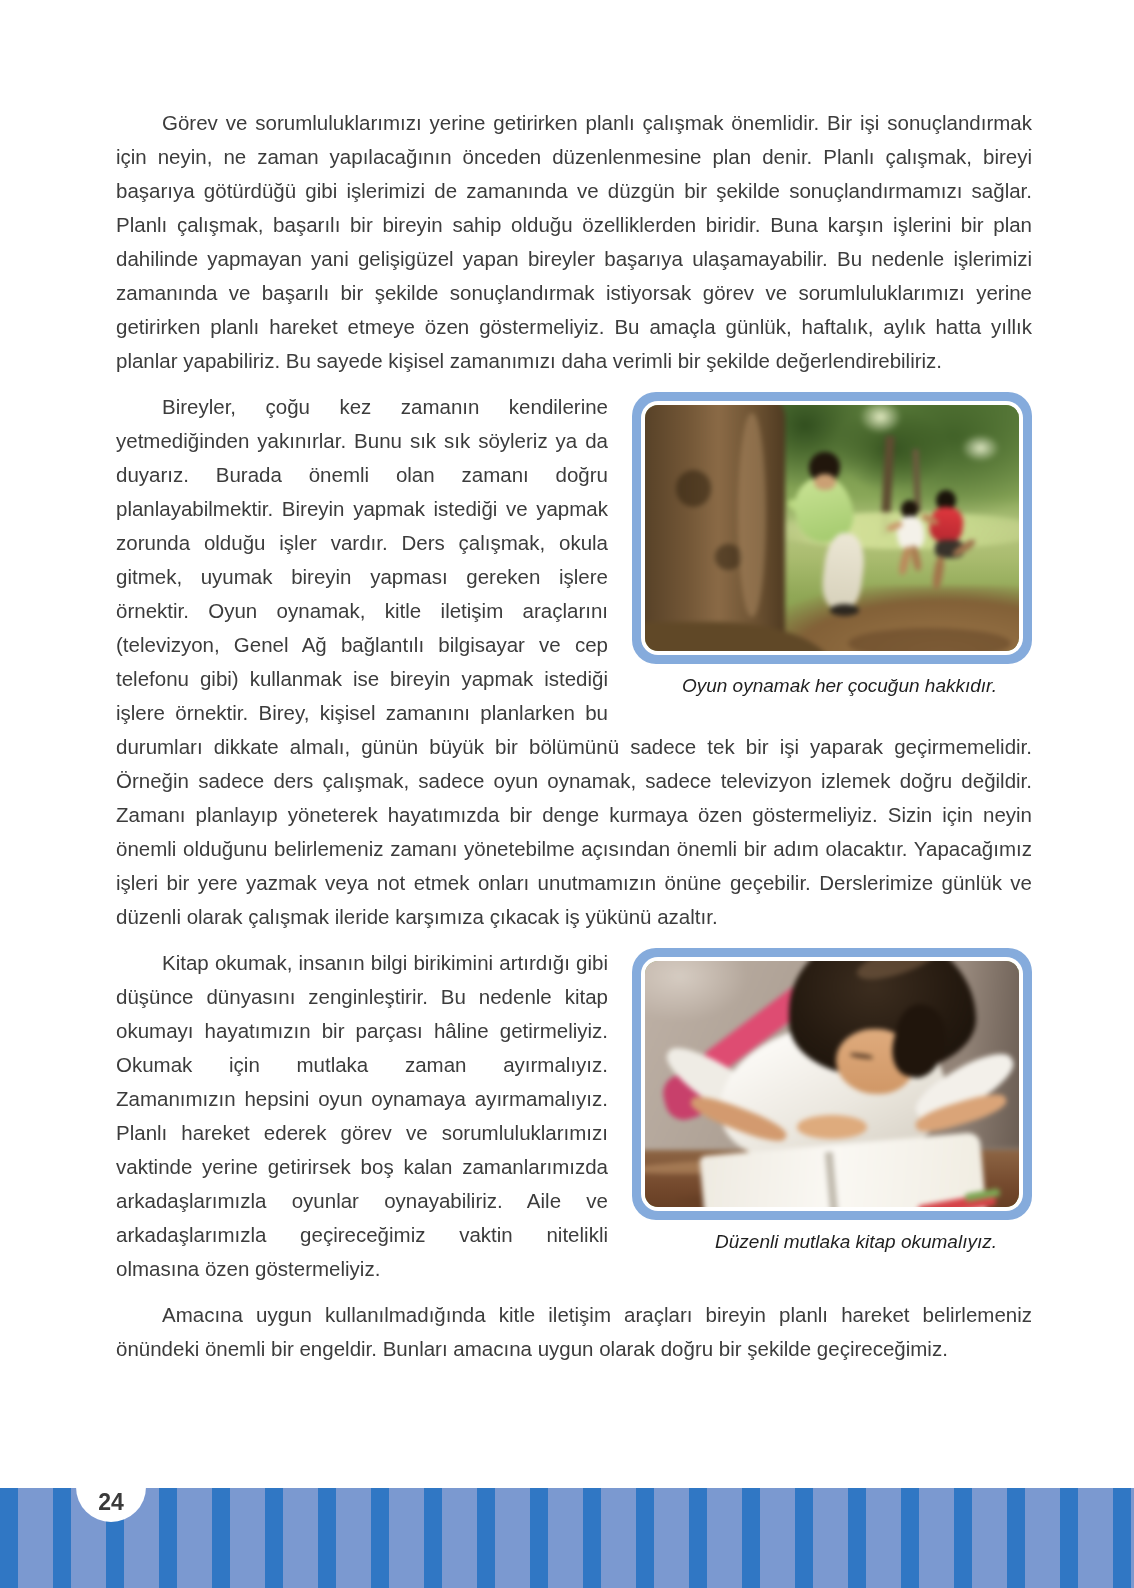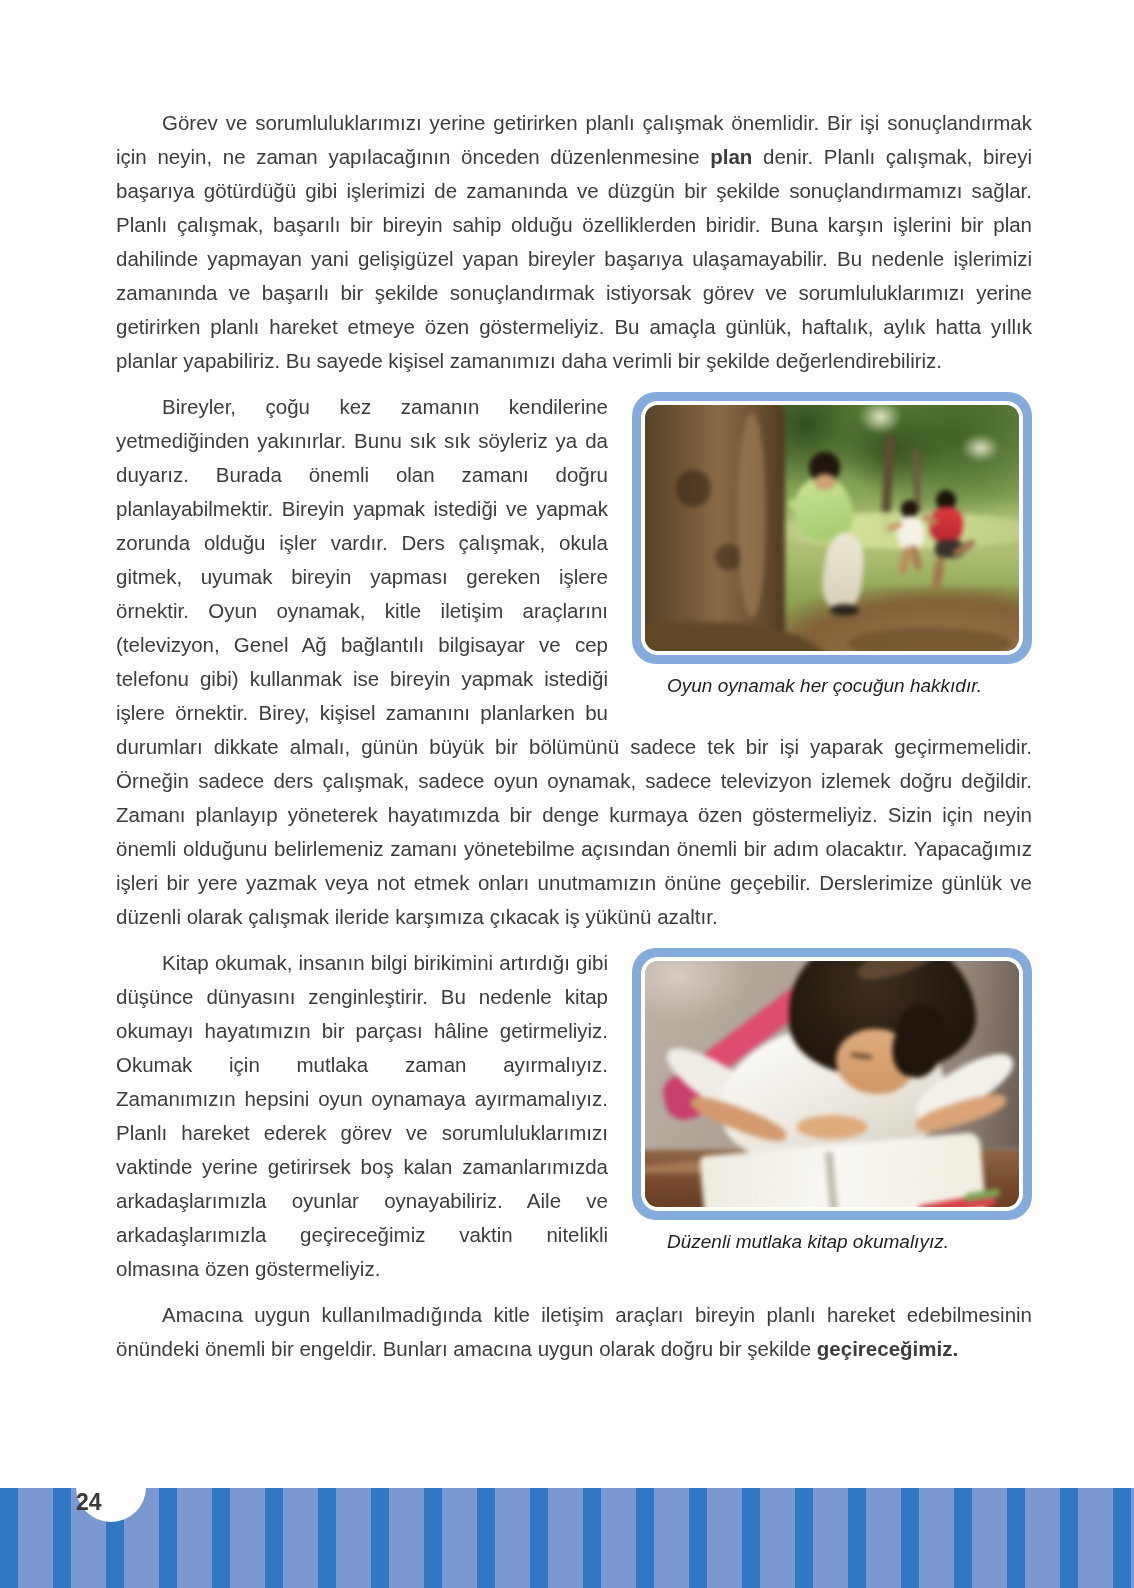--- a/index.html
+++ b/index.html
@@ -19,31 +19,31 @@
   }
   .page{position:absolute;inset:0;background:#fff}
   .content{
     position:absolute;left:116px;top:106px;width:916px;
     font-size:20.5px;line-height:34px;color:var(--text);
     text-align:justify;
     -webkit-hyphens:auto;hyphens:auto;
   }
   .para{margin:0 0 12px}
   .indent{text-indent:46px}
-  .para b{font-weight:700}
+  .para b{font-weight:400}
   .clearpara{clear:both;margin-top:8px}
 
   
   .fig{float:right;width:400px;margin:2px 0 4px 24px;text-indent:0}
   .frame{background:var(--frame-blue);border-radius:24px;padding:9px}
   .frame-inner{background:#fff;border-radius:17px;padding:4px}
   .photo{position:relative;overflow:hidden;border-radius:13px;height:246px;background:#9db26a}
   .caption{
     display:block;font-style:italic;font-size:19px;line-height:25px;
-    color:var(--caption-text);text-align:left;max-width:330px;margin:9px auto 0;
+    color:var(--caption-text);text-align:right;max-width:330px;margin:9px auto 0;
   }
 
   .art{position:absolute;inset:-8px;filter:blur(2.4px) saturate(1.06)}
   .art>div{position:absolute}
 
   
   .pk-bg{inset:0;background:linear-gradient(180deg,#5e7e40 0%,#74934e 20%,#8aa65c 38%,#b6c584 50%,#a9ba72 62%,#91a65a 76%,#83994e 100%)}
   .pk-canopy-a{left:24%;top:-14%;width:38%;height:50%;background:radial-gradient(ellipse at center,rgba(47,74,30,.95) 0%,rgba(47,74,30,0) 70%)}
   .pk-canopy-b{right:-10%;top:-16%;width:58%;height:62%;background:radial-gradient(ellipse at center,rgba(62,92,40,.92) 0%,rgba(62,92,40,0) 72%)}
   .pk-canopy-c{left:50%;top:4%;width:30%;height:32%;background:radial-gradient(ellipse,rgba(44,70,26,.8),transparent 70%)}
@@ -103,21 +103,21 @@
   .rd-book-red{right:8%;bottom:1%;width:20%;height:5%;background:#cf4449;border-radius:4px;transform:rotate(-10deg)}
   .rd-book-green{right:7%;bottom:6%;width:9%;height:3%;background:#7fa457;border-radius:3px;transform:rotate(-10deg)}
 
   
   .footer{
     position:absolute;left:0;right:0;bottom:0;height:100px;
     background:repeating-linear-gradient(90deg,var(--footer-dark) 0 18px,var(--footer-light) 18px 53px);
   }
   .page-badge{
     position:absolute;left:76px;top:-36px;width:70px;height:70px;border-radius:50%;
-    background:#fff;display:flex;align-items:flex-end;padding-bottom:8px;
+    background:#fff;display:flex;align-items:flex-end;justify-content:center;padding-bottom:8px;
   }
   .page-badge span{font-weight:700;font-size:23px;color:#3a3a3a;line-height:1}
 </style>
 </head>
 <body>
 
 <div class="page">
 
   <main class="content">
 
@@ -206,21 +206,21 @@
               </div>
             </div>
           </div>
         </div>
         <figcaption class="caption">Düzenli mutlaka kitap okumalıyız.</figcaption>
       </figure>
       <span>Kitap okumak, insanın bilgi birikimini artırdığı gibi düşünce dünyasını zenginleştirir. Bu nedenle kitap okumayı hayatımızın bir parçası hâline getirmeliyiz. Okumak için mutlaka zaman ayırmalıyız. Zamanımızın hepsini oyun oynamaya ayırmamalıyız. Planlı hareket ederek görev ve sorumluluklarımızı vaktinde yerine getirirsek boş kalan zamanlarımızda arkadaşlarımızla oyunlar oynayabiliriz. Aile ve arkadaşlarımızla geçireceğimiz vaktin nitelikli olmasına özen göstermeliyiz.</span>
     </div>
 
     <div class="para indent clearpara">
-      <span>Amacına uygun kullanılmadığında kitle iletişim araçları bireyin planlı hareket edebilmesinin önündeki önemli bir engeldir. Bunları amacına uygun olarak doğru bir şekilde </span><b>geçireceğimiz.</b>
+      <span>Amacına uygun kullanılmadığında kitle iletişim araçları bireyin planlı hareket belirlemeniz önündeki önemli bir engeldir. Bunları amacına uygun olarak doğru bir şekilde </span><b>geçireceğimiz.</b>
     </div>
 
   </main>
 
   <footer class="footer">
     <div class="page-badge">
       <span>24</span>
     </div>
   </footer>
 

